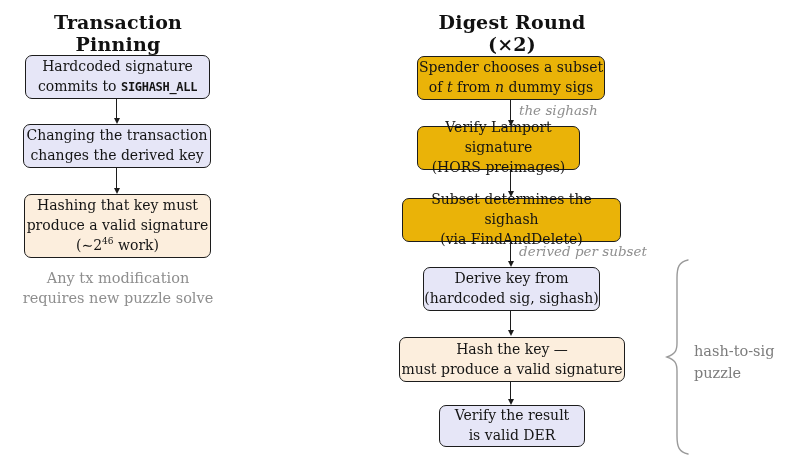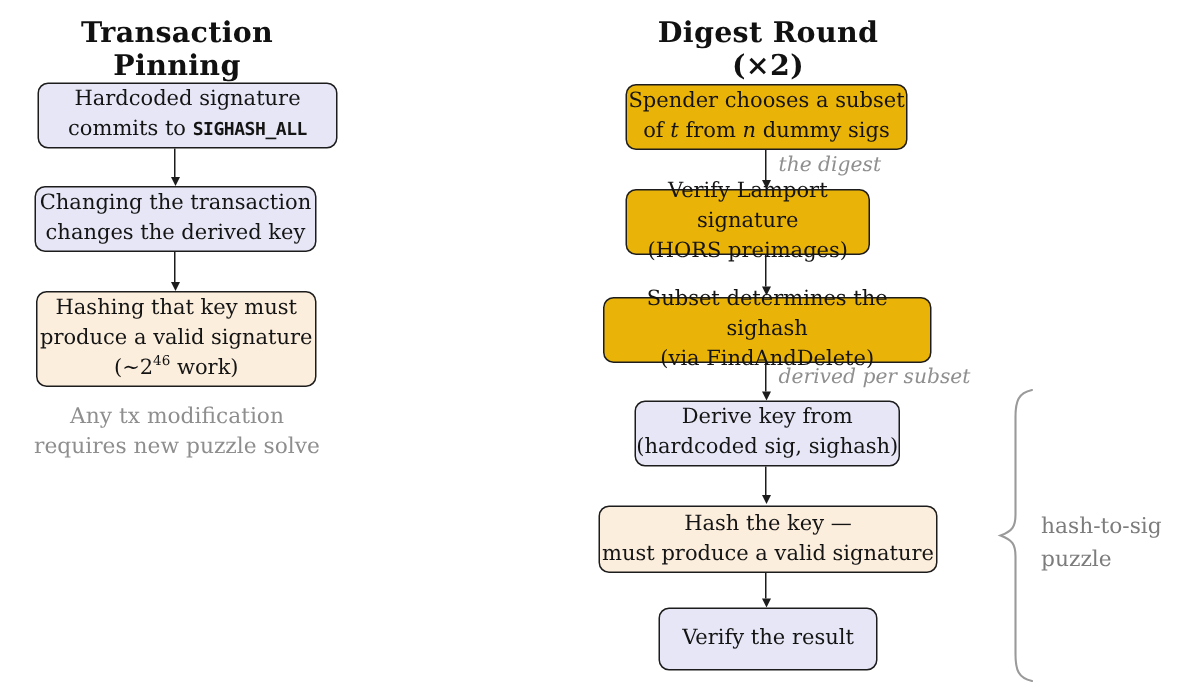--- a/index.html
+++ b/index.html
@@ -40,21 +40,21 @@
   }
   .brace{position:absolute;}
 </style>
 </head>
 <body>
 
 <div class="canvas">
 
   <div class="title" style="left:18px;top:11px;width:200px;">Transaction Pinning</div>
 
-  <div class="box lavender" style="left:25px;top:55px;width:200px;height:44px;">
+  <div class="box lavender" style="left:25px;top:55px;width:185px;height:44px;">
     <div>Hardcoded signature</div>
     <div><span>commits to </span><span class="mono">SIGHASH_ALL</span></div>
   </div>
 
   <div class="arrow" style="left:116.3px;top:99px;height:19px;"></div>
 
   <div class="box lavender" style="left:23px;top:124px;width:188px;height:44px;">
     <div>Changing the transaction</div>
     <div>changes the derived key</div>
   </div>
@@ -73,21 +73,21 @@
   </div>
 
   <div class="title" style="left:412px;top:11px;width:200px;"><span>Digest Round </span><span class="paren">(×2)</span></div>
 
   <div class="box mint" style="left:417px;top:56px;width:188px;height:44px;">
     <div>Spender chooses a subset</div>
     <div><span>of </span><span class="ivar">t</span><span> from </span><span class="ivar">n</span><span> dummy sigs</span></div>
   </div>
 
   <div class="arrow" style="left:510.3px;top:100px;height:20px;"></div>
-  <div class="glabel" style="left:519px;top:102px;">the digest</div>
+  <div class="glabel" style="left:519px;top:102px;">the sighash</div>
 
   <div class="box mint" style="left:417px;top:126px;width:163px;height:44px;">
     <div>Verify Lamport signature</div>
     <div>(HORS preimages)</div>
   </div>
 
   <div class="arrow" style="left:510.3px;top:170px;height:21px;"></div>
 
   <div class="box mint" style="left:402px;top:198px;width:219px;height:44px;">
     <div>Subset determines the sighash</div>
@@ -106,20 +106,21 @@
 
   <div class="box peach" style="left:399px;top:337px;width:226px;height:45px;">
     <div>Hash the key —</div>
     <div>must produce a valid signature</div>
   </div>
 
   <div class="arrow" style="left:510.3px;top:382px;height:17px;"></div>
 
   <div class="box lavender" style="left:439px;top:405px;width:146px;height:42px;">
     <div>Verify the result</div>
+    <div>is valid DER</div>
   </div>
 
   <svg class="brace" style="left:664px;top:258px;" width="34" height="198" viewBox="0 0 34 198">
     <path d="M 24 2 C 15 4 13 9 13 20 L 13 85 C 13 93 11 96 3 99 C 11 102 13 105 13 113 L 13 178 C 13 189 15 194 24 196" fill="none" stroke="#9a9a9a" stroke-width="1.4" stroke-linecap="round"></path>
   </svg>
 
   <div class="brace-label" style="left:694px;top:340px;width:100px;">
     <div>hash-to-sig</div>
     <div>puzzle</div>
   </div>

